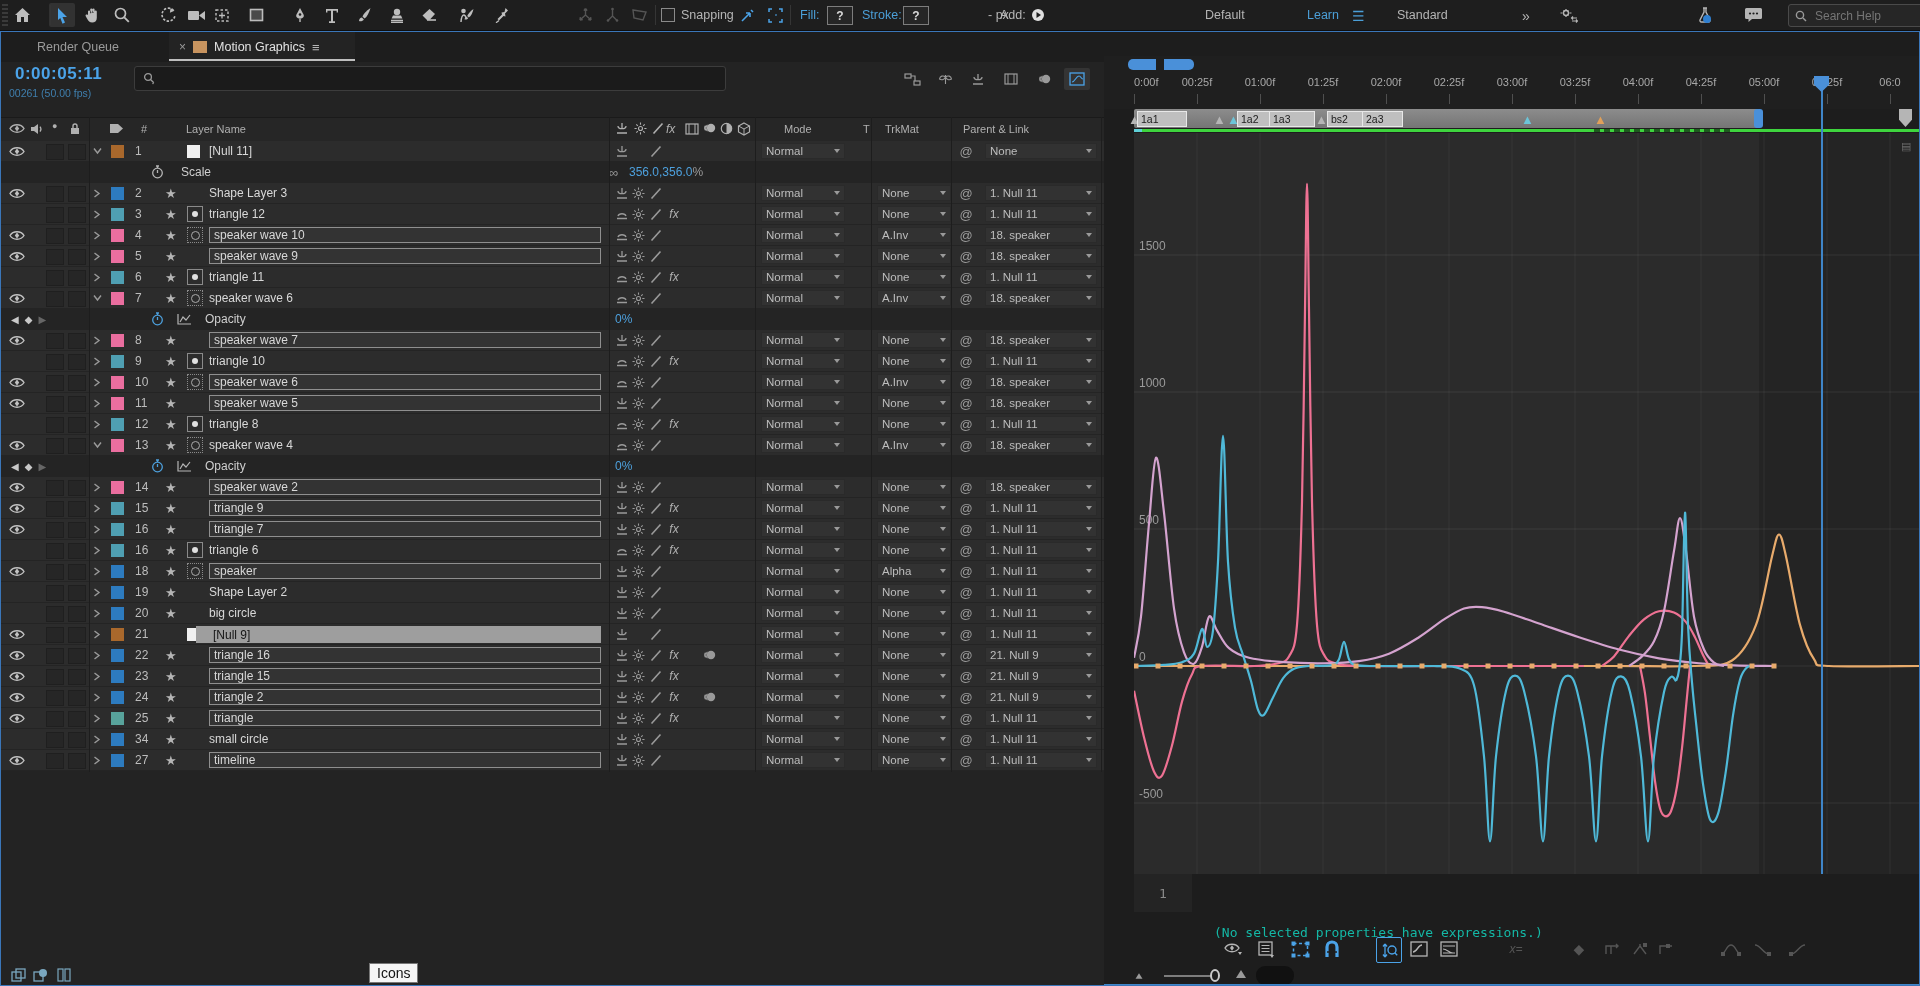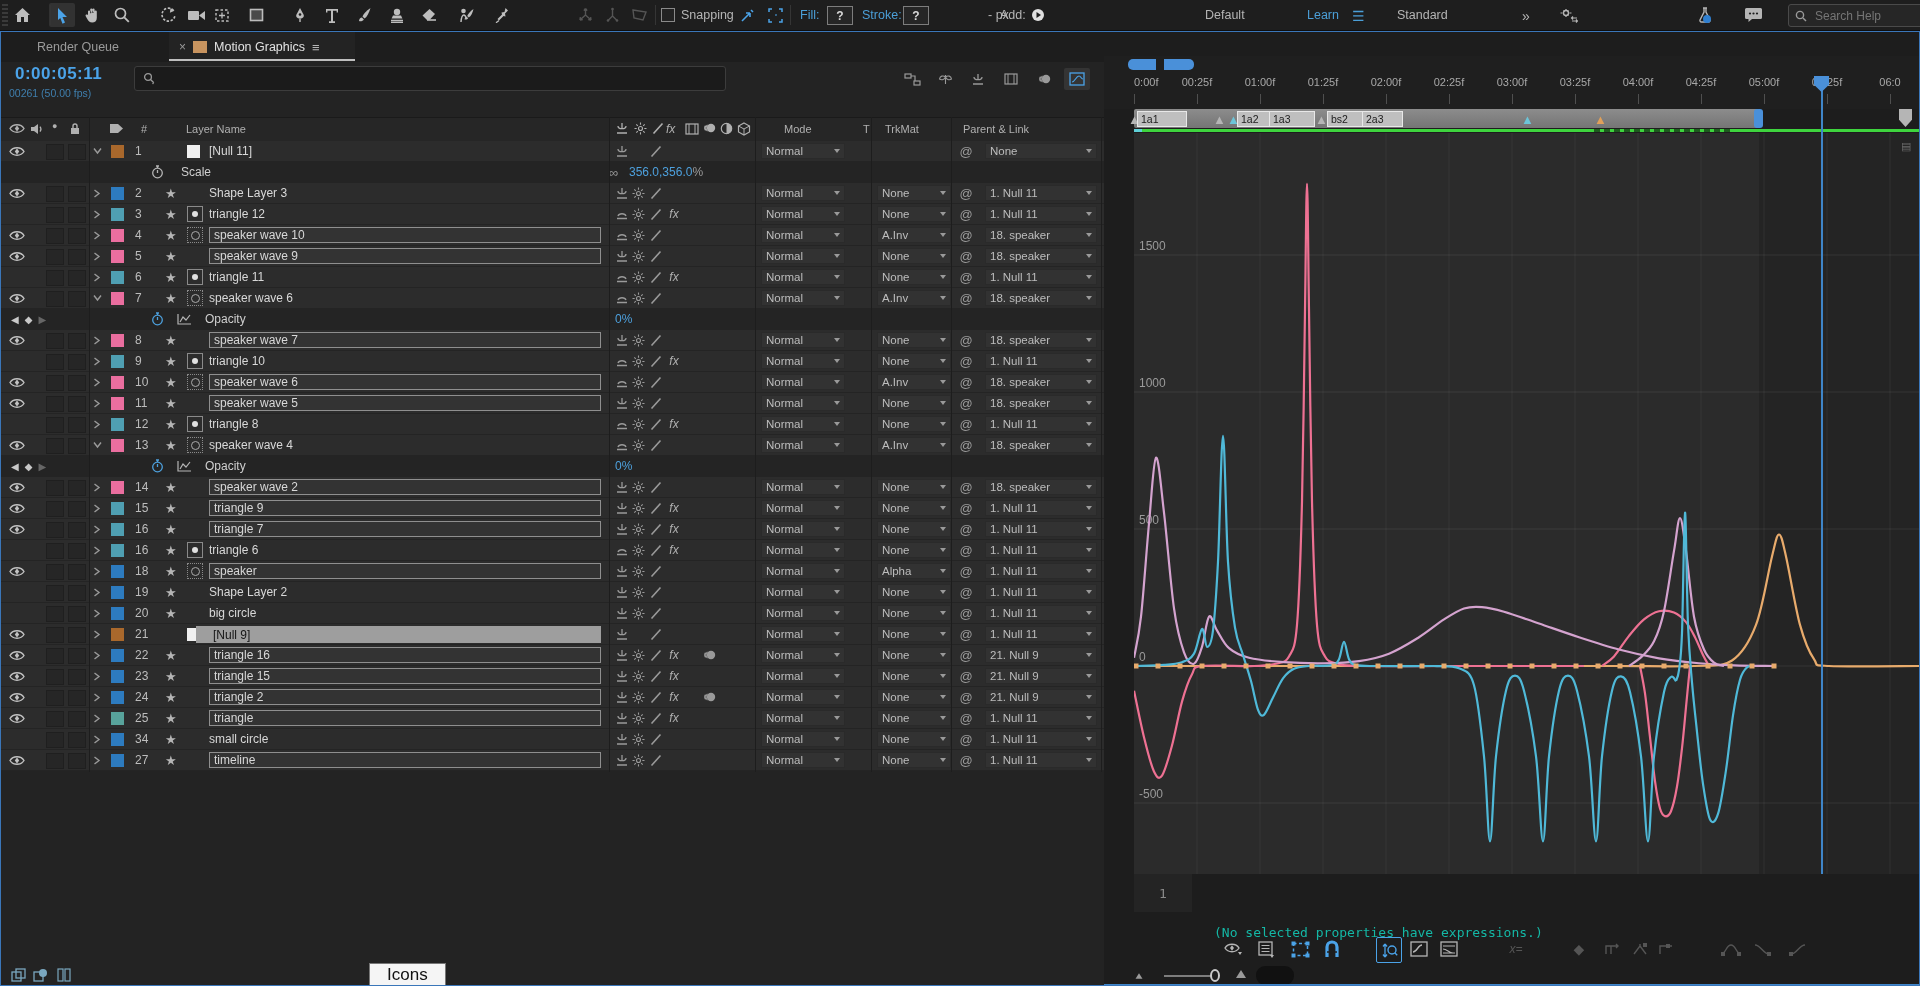--- a/index.html
+++ b/index.html
@@ -67,21 +67,21 @@
   .c-trk{left:876px;width:74px;}
   .c-pick{left:953px;width:24px;justify-content:center;color:#9a9a9a;font-size:13px;}
   .c-par{left:984px;width:112px;}
   .dd{flex:1;height:16px;background:#323232;border:1px solid #2a2a2a;display:flex;align-items:center;justify-content:space-between;padding:0 4px;color:#bdbdbd;font-size:11.5px;box-sizing:border-box;white-space:nowrap;}
   .caret{width:0;height:0;border-left:3.5px solid transparent;border-right:3.5px solid transparent;border-top:4px solid #9a9a9a;margin-left:3px;flex:none;}
   .propname{color:#cfcfcf;}
   .bluev{color:#4da0dd;}
   .navk{color:#c8c8c8;font-size:10px;letter-spacing:6px;}
   
   .lb-ico{position:absolute;top:936px;color:#7aa7bf;}
-  #tooltip{position:absolute;left:368px;top:931px;background:#f5f5f5;border:1px solid #777;color:#111;font-size:17px;padding:1px 17px;}
+  #tooltip{position:absolute;left:368px;top:931px;background:#f5f5f5;border:1px solid #777;color:#111;font-size:14px;padding:1px 7px;}
   
   #ruler{position:absolute;left:0;top:24px;width:815px;height:53px;background:#1f1f1f;}
   .rlbl{position:absolute;top:20px;font-size:11px;color:#a8a8a8;transform:translateX(-50%);white-space:nowrap;}
   .rtick{position:absolute;top:38px;width:1px;height:10px;background:#4f4f4f;}
   #hscroll{position:absolute;left:24px;top:3px;width:66px;height:11px;border-radius:5px;background:#4a90d9;}
   #hscroll:after{content:"";position:absolute;left:28px;top:0;width:8px;height:11px;background:#1f1f1f;}
   #markerbar{position:absolute;left:30px;top:77px;width:625px;height:19px;background:linear-gradient(#8c8c8c,#757575);border-radius:2px;}
   .chip{position:absolute;top:2px;height:14px;background:#bfbfbf;border:1px solid #e8e8e8;color:#1b1b1b;font-size:10.5px;display:flex;align-items:center;padding:0 3px;white-space:nowrap;}
   .mtri{position:absolute;top:4px;font-size:13px;line-height:13px;}
   #bluecap{position:absolute;left:620px;top:0;width:9px;height:19px;border-radius:3px;background:#4a90d9;}

